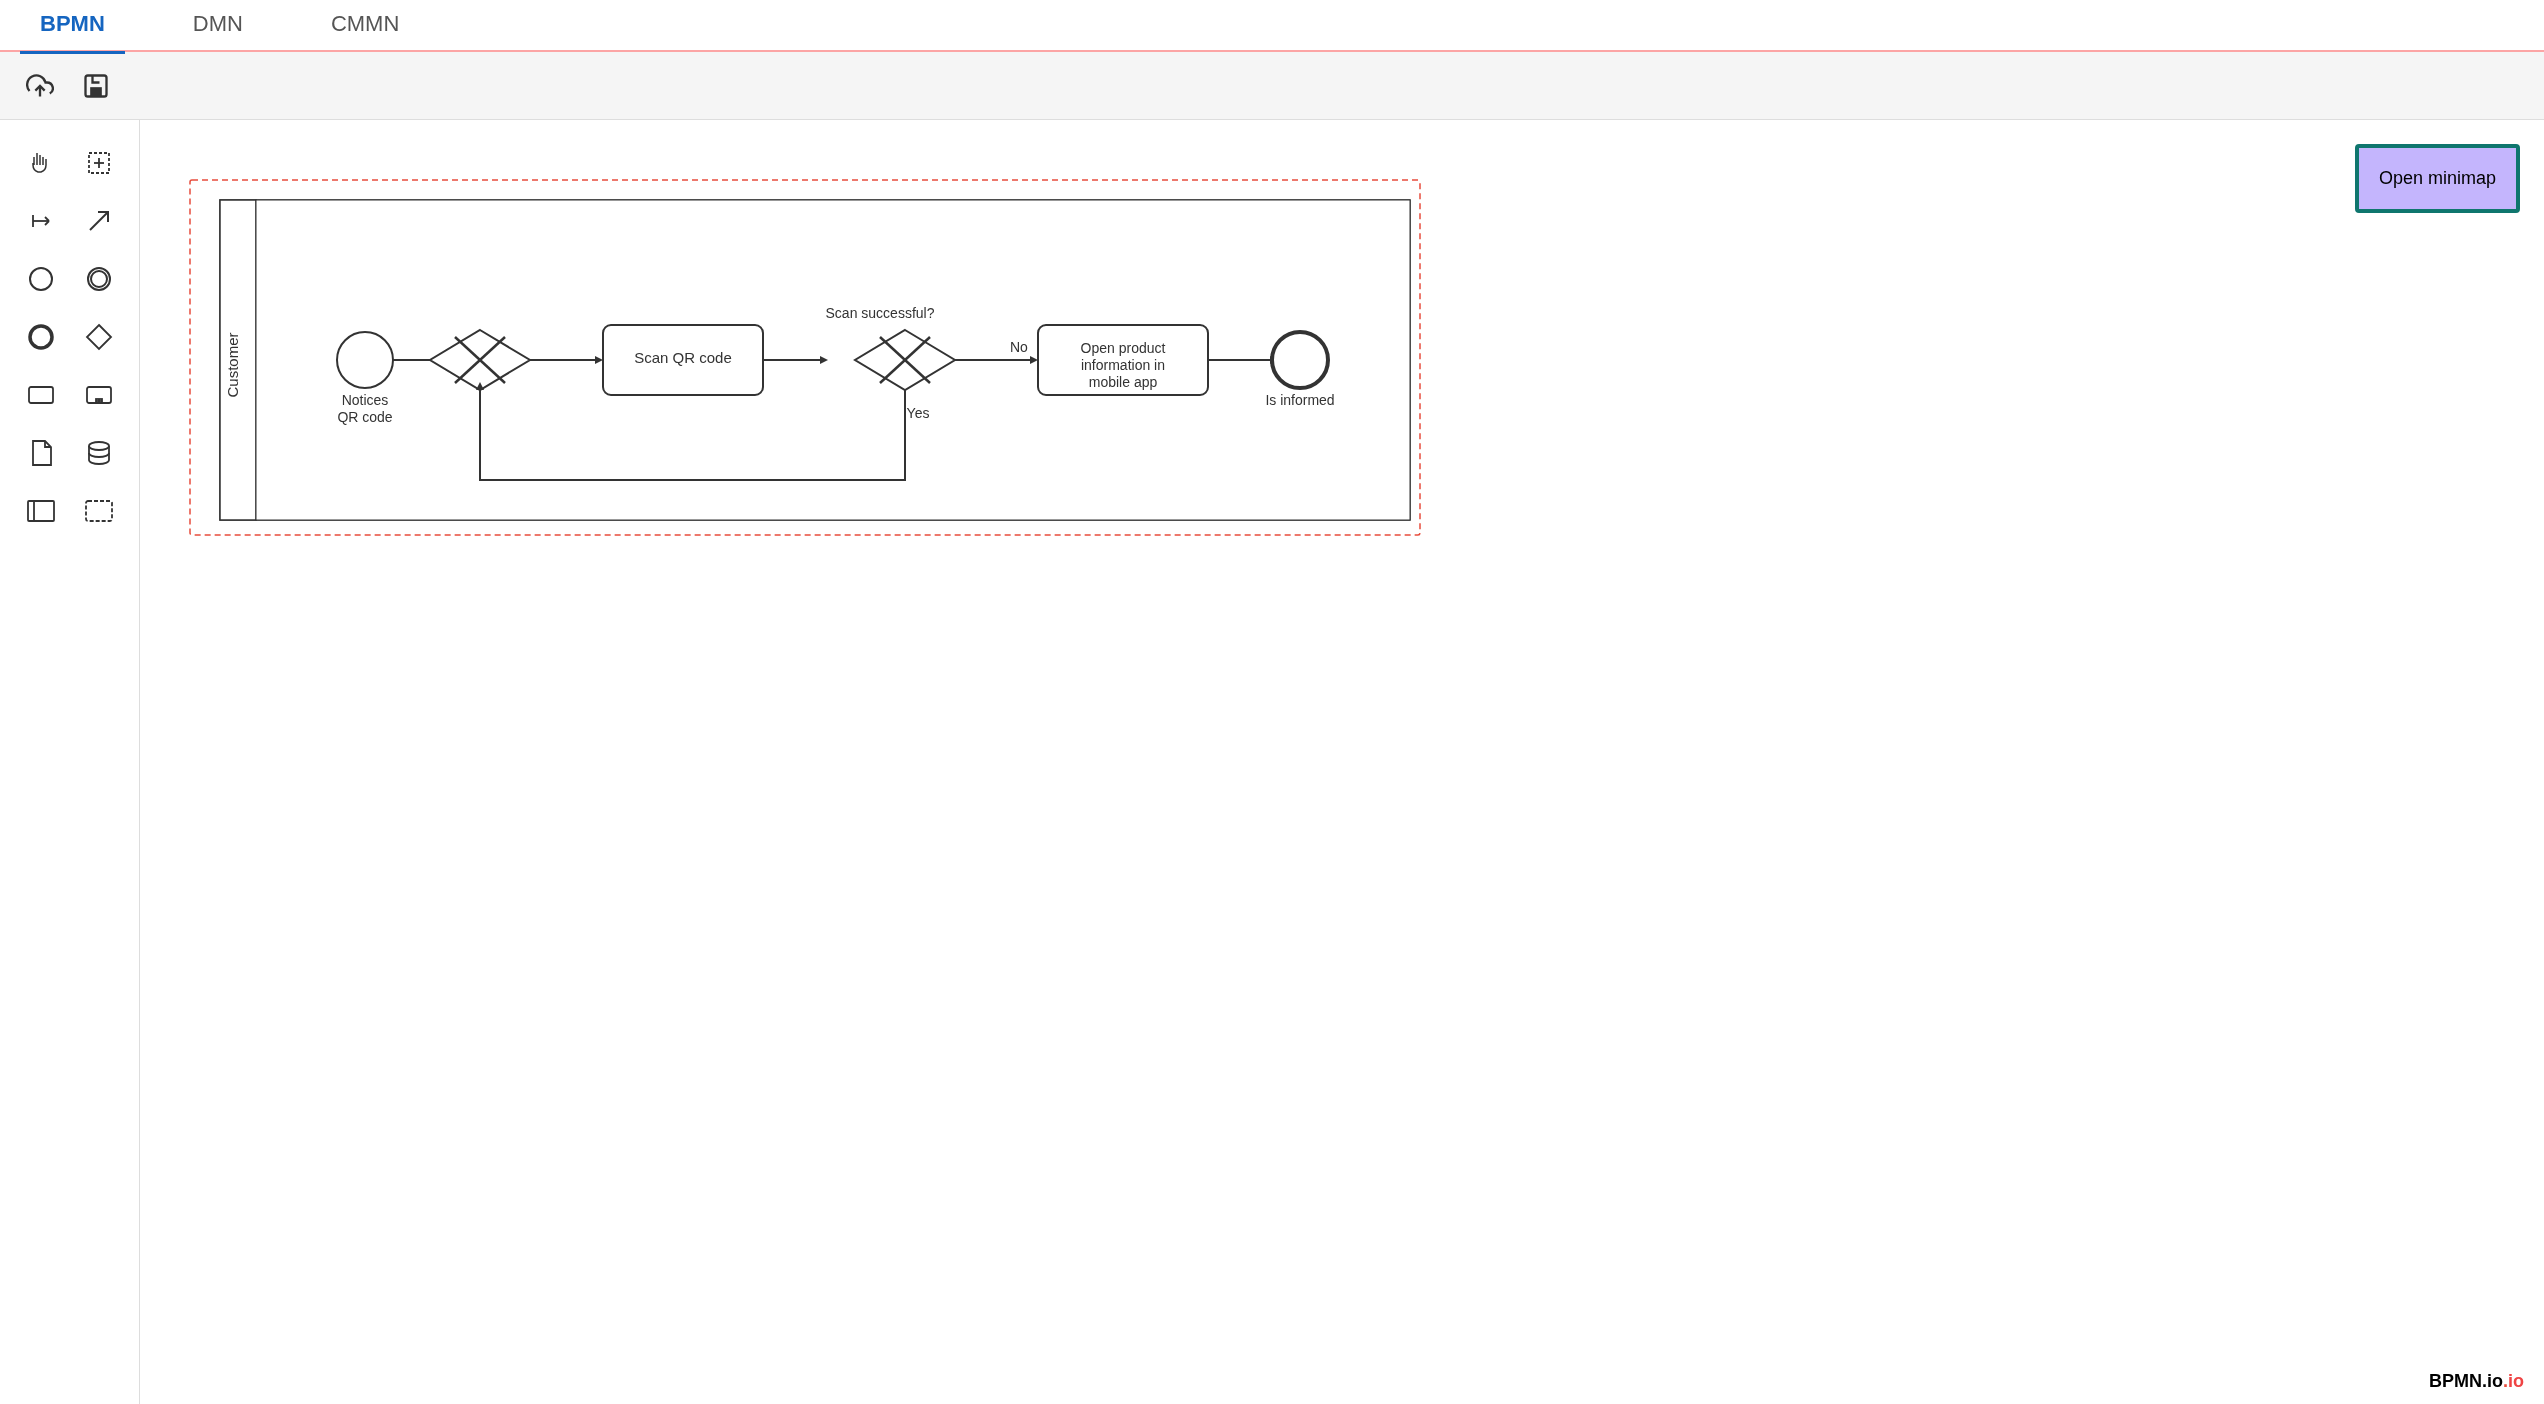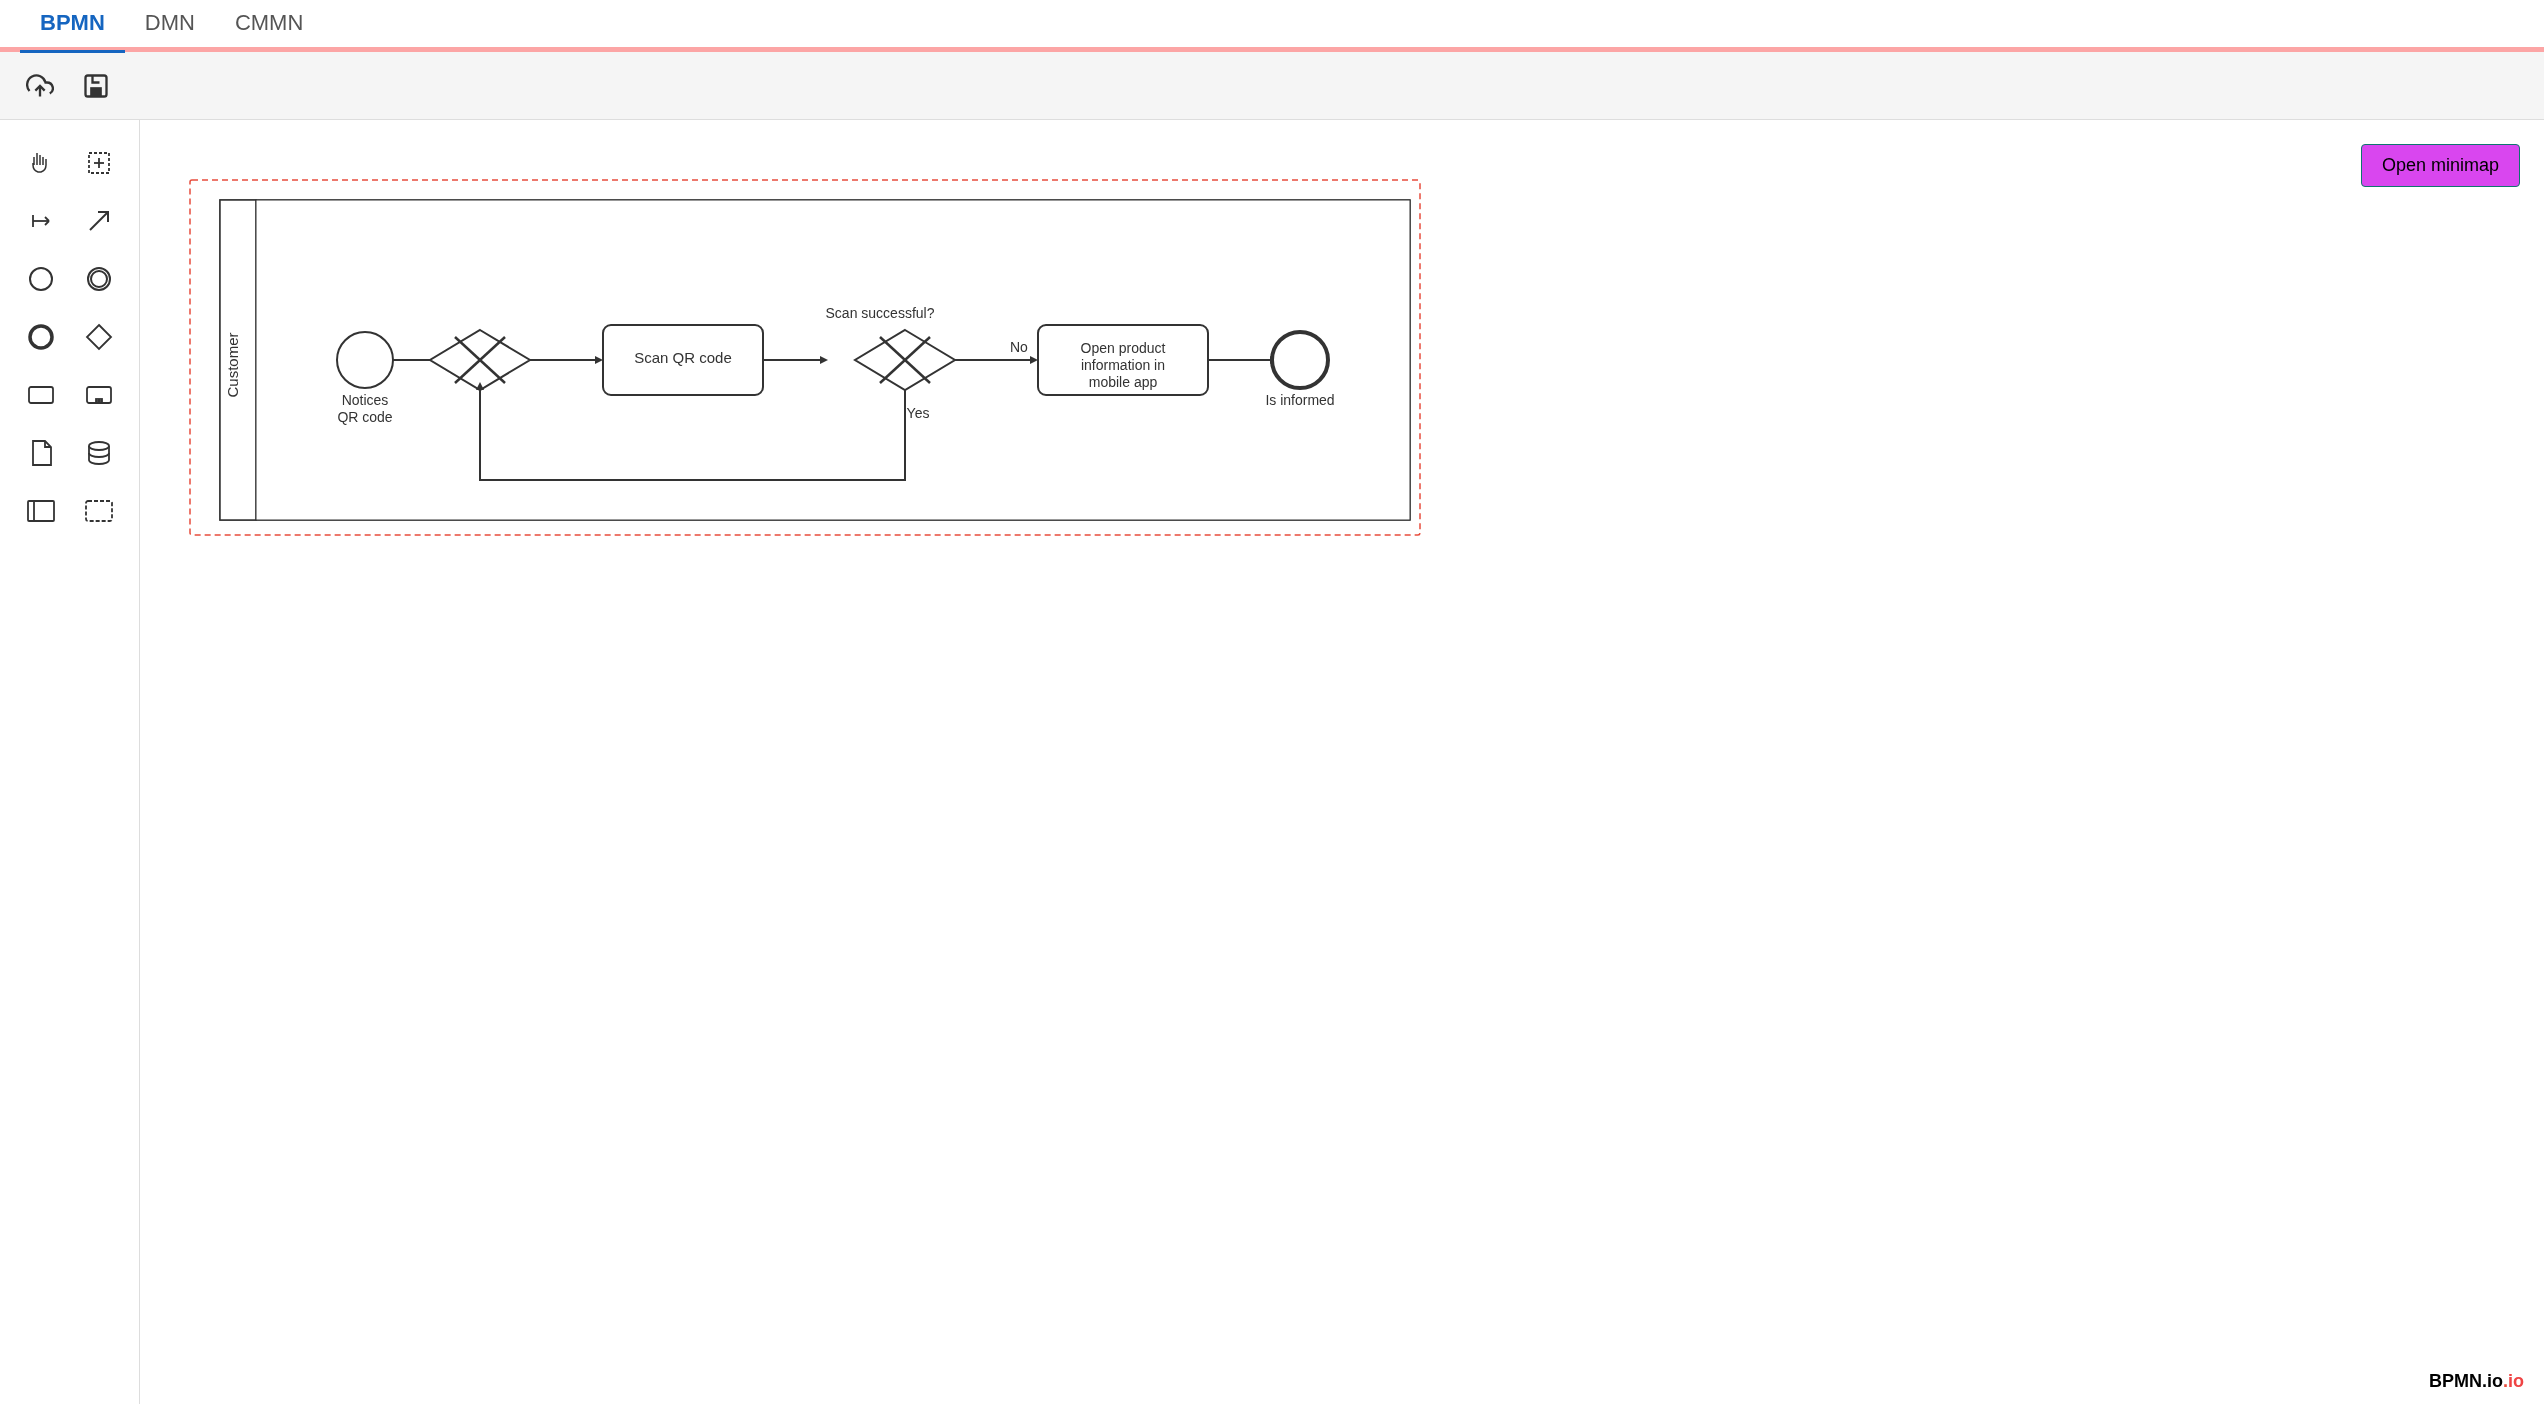--- a/index.html
+++ b/index.html
@@ -2,24 +2,25 @@
 <html><head>
   <meta charset="utf-8">
   <style>
     * { box-sizing: border-box; margin: 0; padding: 0; }
     body { font-family: Arial, sans-serif; background: #fff; width: 2544px; height: 1404px; overflow: hidden; }
 
     
     .tab-bar {
       display: flex;
       align-items: center;
-      border-bottom: 5px solid #fca5a5;
+      border-bottom: 2px solid #fca5a5;
       padding: 0 20px;
       height: 52px;
       background: #fff;
+      gap: 48px;
     }
     .tab {
       padding: 14px 20px;
       font-size: 22px;
       cursor: pointer;
       color: #555;
       border-bottom: 3px solid transparent;
       margin-bottom: -1px;
     }
     .tab.active {
@@ -85,23 +86,23 @@
       flex: 1;
       position: relative;
       background: #fff;
       overflow: hidden;
     }
 
     
     .minimap-btn {
       position: absolute;
       top: 24px; right: 24px;
-      padding: 10px 20px;
-      border: 1px solid #0f766e;
-      background: #d946ef;
+      padding: 20px 20px;
+      border: 4px solid #0f766e;
+      background: #c4b5fd;
       font-size: 18px;
       cursor: pointer;
       border-radius: 4px;
     }
 
     
     .footer {
       position: fixed;
       bottom: 12px;
       right: 20px;

